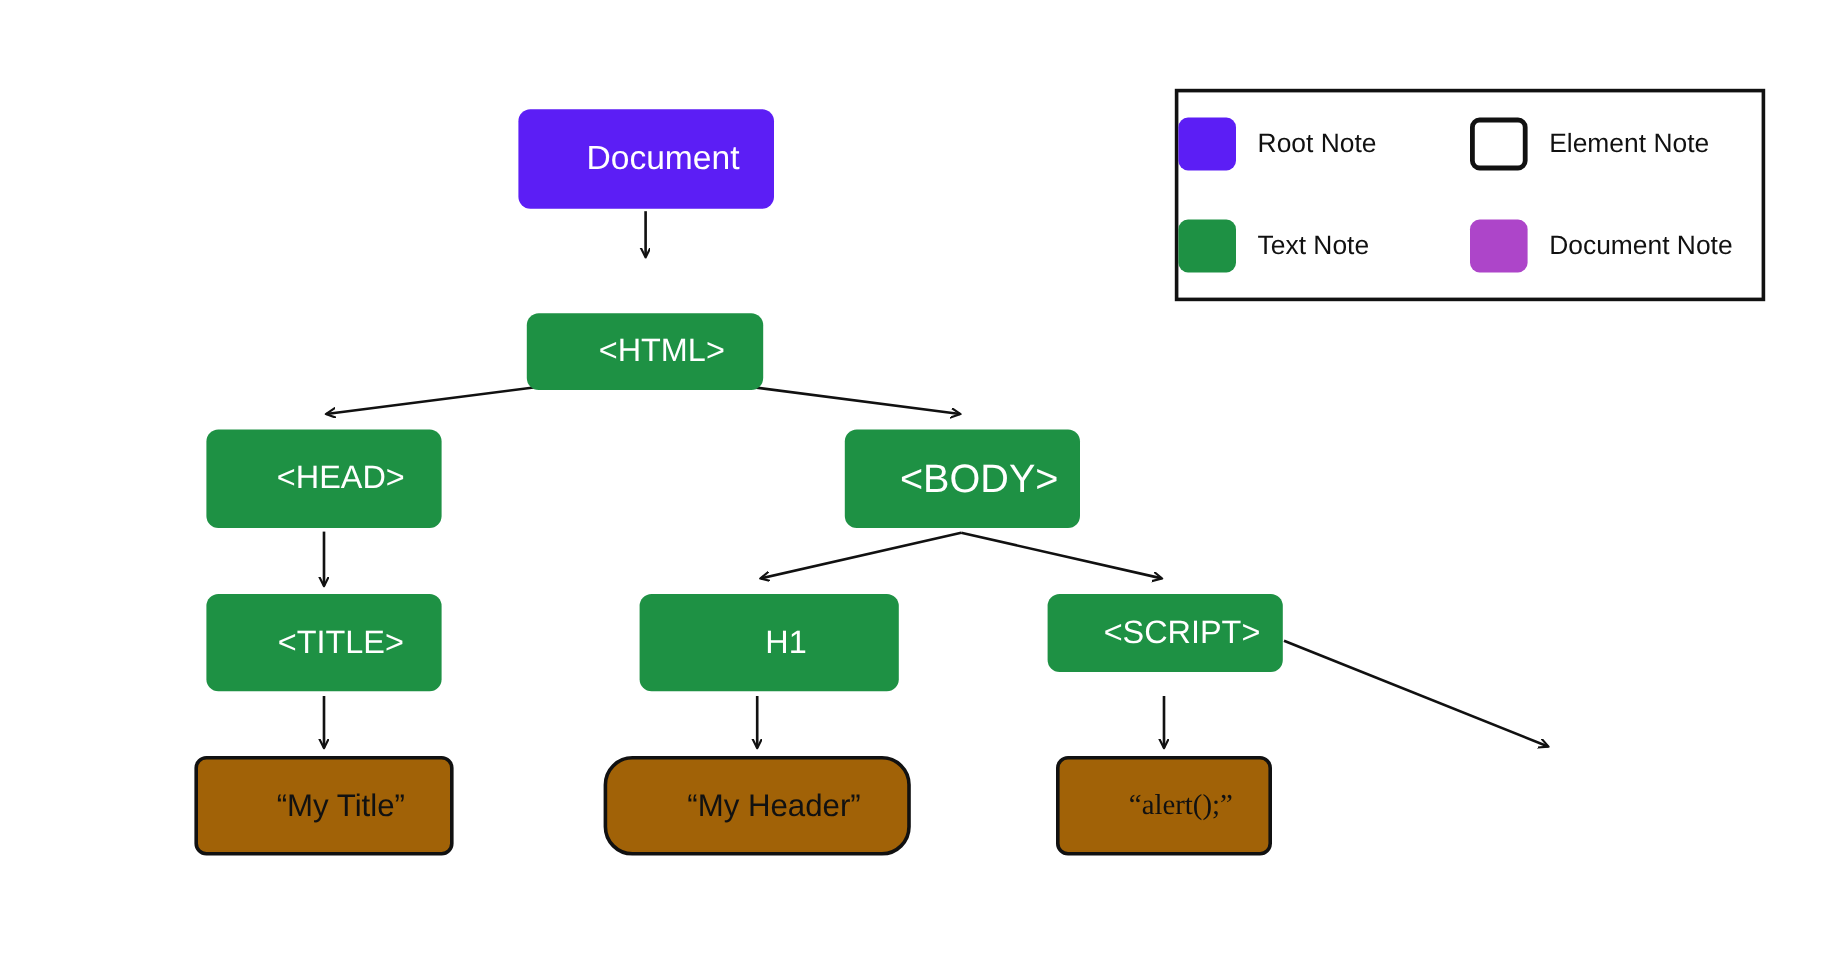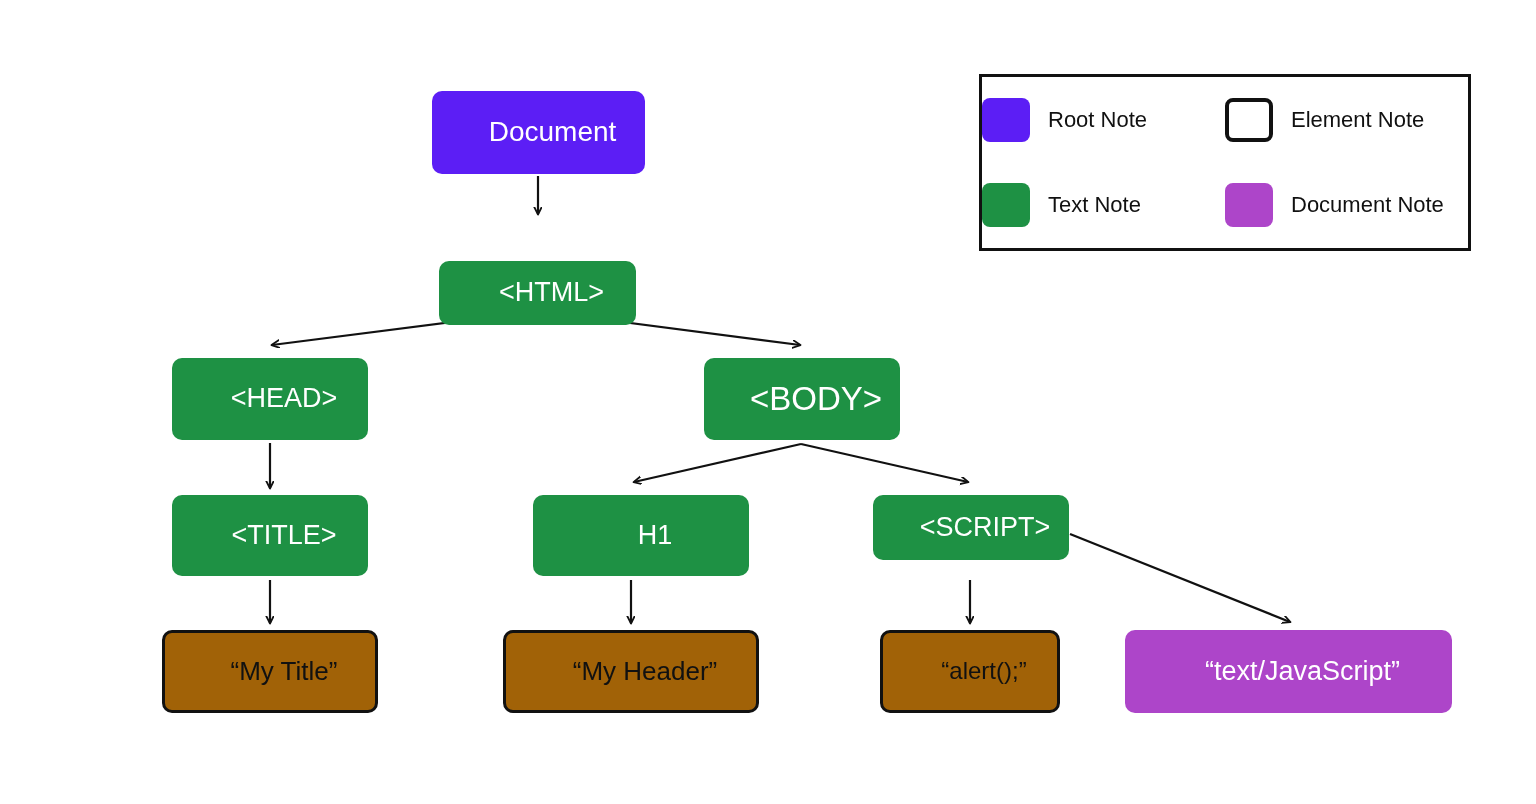--- a/index.html
+++ b/index.html
@@ -64,22 +64,22 @@
 
   
   .n-document { left: 432px;  top: 91px;  width: 213px; height: 83px; font-size: 28px; }
   .n-html     { left: 439px;  top: 221px; width: 197px; height: 64px; font-size: 27px; margin-top: 40px; }
   .n-head     { left: 172px;  top: 358px; width: 196px; height: 82px; font-size: 27px; text-align: center; }
   .n-body     { left: 704px;  top: 358px; width: 196px; height: 82px; font-size: 33px; }
   .n-title    { left: 172px;  top: 495px; width: 196px; height: 81px; font-size: 27px; }
   .n-h1       { left: 533px;  top: 495px; width: 216px; height: 81px; font-size: 27px; }
   .n-script   { left: 873px;  top: 495px; width: 196px; height: 65px; font-size: 27px; }
   .n-mytitle  { left: 162px;  top: 630px; width: 216px; height: 83px; font-size: 26px; }
-  .n-myheader { left: 503px;  top: 630px; width: 256px; height: 83px; font-size: 26px; }
-  .n-alert    { left: 880px;  top: 630px; width: 180px; height: 83px; font-size: 24px; }
+  .n-myheader { left: 503px;  top: 630px; width: 256px; height: 83px; font-size: 26px; border-radius: 24px; }
+  .n-alert    { left: 880px;  top: 630px; width: 180px; height: 83px; font-size: 24px; font-family: Liberation Serif, serif; }
   .n-attr     { left: 1125px; top: 630px; width: 327px; height: 83px; font-size: 27px; }
 
   
   #legend {
     position: absolute;
     left: 979px;
     top: 74px;
     width: 492px;
     height: 177px;
     border: 3px solid #111111;
@@ -181,21 +181,20 @@
   <div class="node node-text n-h1">H1</div>
 
   <div class="node node-text n-script">&lt;SCRIPT&gt;</div>
 
   <div class="node node-element n-mytitle">“My Title”</div>
 
   <div class="node node-element n-myheader">“My Header”</div>
 
   <div class="node node-element n-alert">“alert();”</div>
 
-  <div class="node node-attribute n-attr">“text/JavaScript”</div>
 
   <div id="legend">
     <div class="legend-grid">
 
       <div class="legend-item">
         <span class="legend-swatch sw-root"></span>
         <span class="legend-label">Root Note</span>
       </div>
 
       <div class="legend-item">

